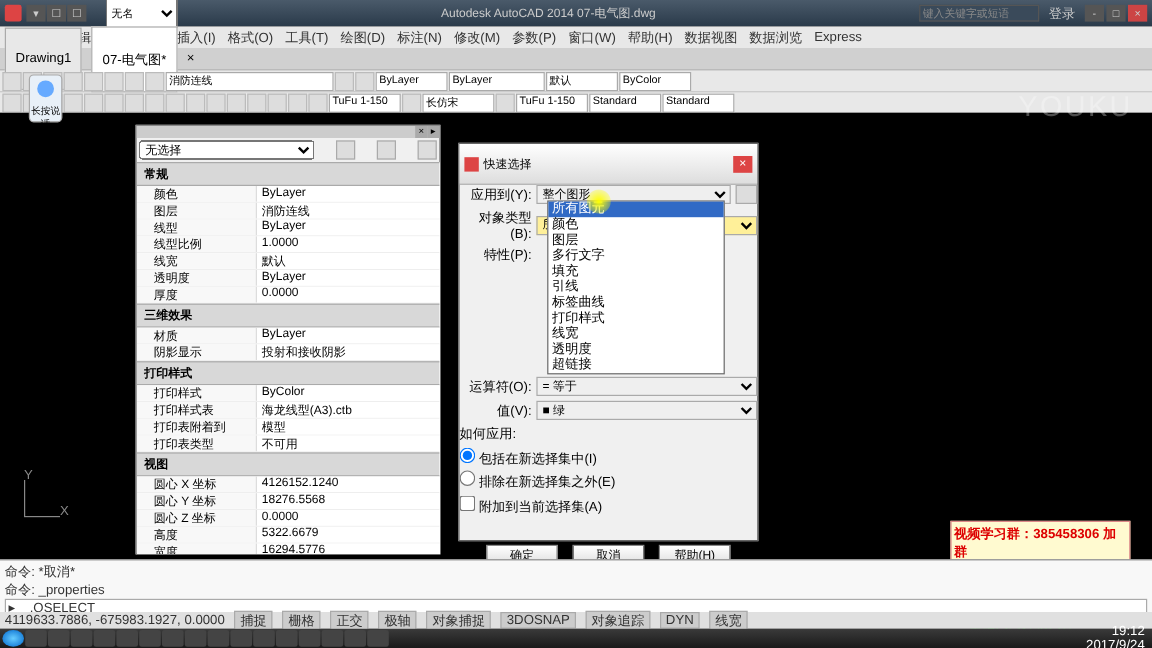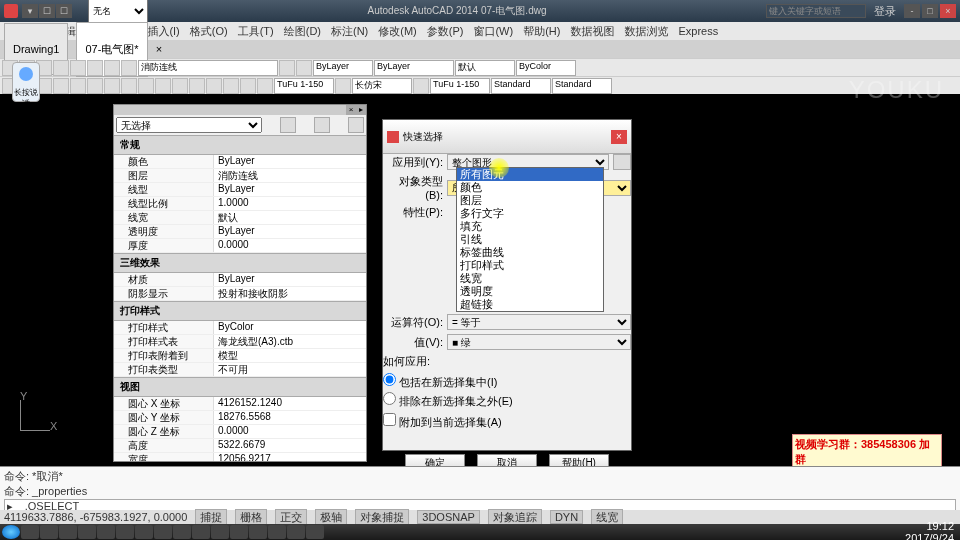--- a/index.html
+++ b/index.html
@@ -12,21 +12,21 @@
 .titlebar .btn{width:16px;height:14px;background:#555;text-align:center;line-height:14px;font-size:9px}
 .menubar{height:18px;background:#e8e8e8;display:flex;align-items:center;padding:0 4px;gap:2px;font-size:10px;color:#333}
 .menubar span{padding:0 4px}
 .tabbar{height:18px;background:#d0d0d0;display:flex;align-items:center;padding:0 4px;gap:8px;font-size:10px}
 .tabbar .tab{padding:19px 8px;background:#e8e8e8;border:1px solid #aaa}
 .tabbar .tab.active{background:#fff}
 .toolbar{height:18px;background:#e8e8e8;border-top:1px solid #ccc;display:flex;align-items:center;padding:0 2px;gap:1px}
 .toolbar .tbtn{width:16px;height:16px;background:#ddd;border:1px solid #bbb;font-size:8px;text-align:center;line-height:14px}
 .toolbar .combo{height:16px;background:#fff;border:1px solid #aaa;font-size:9px;padding:0 2px;min-width:60px}
 .workspace{position:absolute;top:94px;left:0;right:0;bottom:50px;background:#000}
-.mic{position:absolute;left:12px;top:62px;width:28px;height:40px;background:#e8f0f8;border:1px solid #aaa;border-radius:4px}
+.mic{position:absolute;left:24px;top:62px;width:28px;height:40px;background:#e8f0f8;border:1px solid #aaa;border-radius:4px}
 .prop-palette{position:absolute;left:113px;top:104px;width:254px;height:358px;background:#f0f0f0;border:1px solid #888}
 .prop-palette .close-bar{height:10px;background:#ccc;display:flex;justify-content:flex-end}
 .prop-palette .close-bar span{width:10px;height:10px;background:#aaa;font-size:8px;text-align:center;line-height:10px;cursor:pointer}
 .prop-palette .header{display:flex;padding:2px;gap:18px}
 .prop-palette .header select{flex:1;height:16px;font-size:10px}
 .prop-palette .header .hbtn{width:16px;height:16px;background:#ddd;border:1px solid #aaa}
 .prop-palette .body{height:326px;overflow-y:auto;background:#fff}
 .prop-section{background:#d8d8d8;padding:2px 6px;font-weight:bold;font-size:10px;border-top:1px solid #aaa;border-bottom:1px solid #aaa}
 .prop-row{display:flex;height:14px;border-bottom:1px solid #eee}
 .prop-row .pname{width:100px;padding-left:14px;font-size:10px;background:#f8f8f8;border-right:1px solid #ddd}
@@ -244,21 +244,21 @@
       <div class="prop-row">
         <div class="pname">圆心 Z 坐标</div>
         <div class="pval">0.0000</div>
       </div>
       <div class="prop-row">
         <div class="pname">高度</div>
         <div class="pval">5322.6679</div>
       </div>
       <div class="prop-row">
         <div class="pname">宽度</div>
-        <div class="pval">12056.9217</div>
+        <div class="pval">16294.5776</div>
       </div>
     </div>
 </div>
 
 <div class="qselect">
   <div class="dtitle">
     <div class="dicon"></div>
     <div class="dtext">快速选择</div>
     <div class="dclose">×</div>
   </div>

